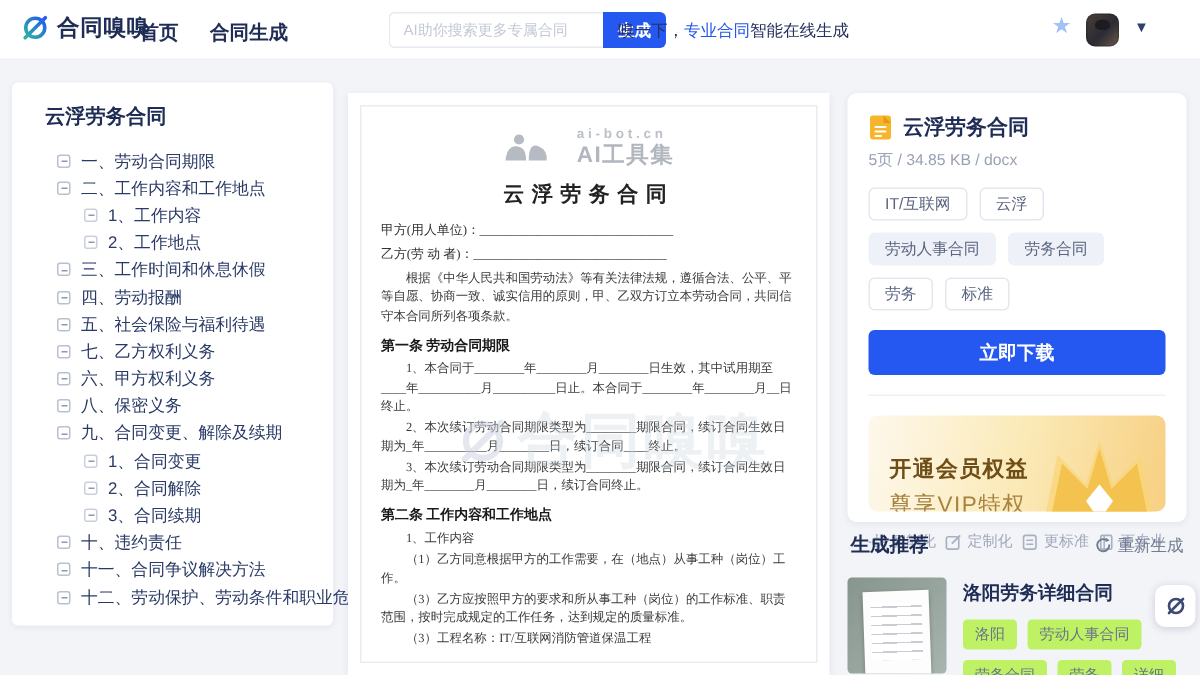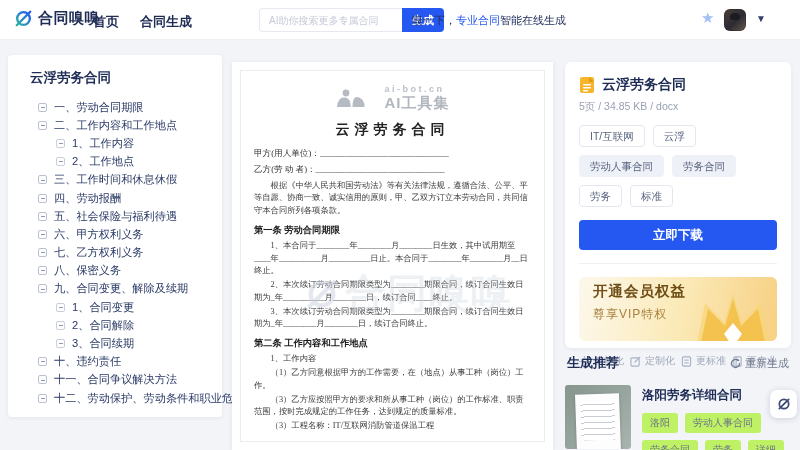--- a/index.html
+++ b/index.html
@@ -68,24 +68,24 @@
   .info-head { display:flex; align-items:center; gap:7px; }
   .info-title { font-size:14px; font-weight:800; color:#1f2d56; }
   .meta { font-size:10.5px; color:#98a0b3; margin:6px 0 11px; }
   .tags { display:flex; flex-wrap:wrap; gap:8px; margin-bottom:13px; }
   .tag { height:22px; line-height:20px; padding:0 10px; border:1px solid #e4e7ef; border-radius:4px;
     font-size:10.5px; color:#5a6480; background:#fff; cursor:pointer; }
   .tag.filled { background:#eef1f7; border-color:#eef1f7; }
   .btn-dl { display:block; width:100%; height:30px; background:#2558f0; color:#fff; border:none;
     border-radius:4px; font-size:12.5px; font-weight:700; cursor:pointer; margin:0 0 13px; font-family:inherit; }
   .divider { height:1px; background:#eef0f5; margin-bottom:13px; }
-  .vip { position:relative; height:64px; border-radius:6px; overflow:hidden; padding:5px 14px; cursor:pointer;
+  .vip { position:relative; height:64px; border-radius:6px; overflow:hidden; padding:26px 14px; cursor:pointer;
     background:linear-gradient(100deg,#fdf8ec 0%,#fbeab8 50%,#f7d083 100%); }
   .vip-title { font-size:14.5px; font-weight:800; color:#6f4d16; letter-spacing:1px; }
-  .vip-sub { font-size:12px; color:#a8823f; margin-top:5px; letter-spacing:1px; }
+  .vip-sub { font-size:15px; color:#a8823f; margin-top:5px; letter-spacing:1px; }
   .vip svg { position:absolute; right:2px; bottom:-10px; }
   .features { display:flex; justify-content:space-between; margin-top:13px; }
   .feat { display:flex; align-items:center; gap:4px; font-size:10px; color:#a0a8ba; }
 
   
   .rec { position:absolute; left:565px; top:354px; width:226px; }
   .rec-head { display:flex; justify-content:space-between; padding:0 2px;gap:20px; }
   .rec-title { font-size:13px; font-weight:800; color:#1f2d56; }
   .refresh { display:flex; align-items:center; gap:4px; font-size:11px; color:#707a90; cursor:pointer; }
   .rec-item { display:flex; gap:11px; margin-top:13px; cursor:pointer; }
@@ -164,25 +164,25 @@
       <li class="lvl1">
         <span class="sq"></span>
         <span>四、劳动报酬</span>
       </li>
       <li class="lvl1">
         <span class="sq"></span>
         <span>五、社会保险与福利待遇</span>
       </li>
       <li class="lvl1">
         <span class="sq"></span>
+        <span>七、乙方权利义务</span>
+      </li>
+      <li class="lvl1">
+        <span class="sq"></span>
         <span>六、甲方权利义务</span>
-      </li>
-      <li class="lvl1">
-        <span class="sq"></span>
-        <span>七、乙方权利义务</span>
       </li>
       <li class="lvl1">
         <span class="sq"></span>
         <span>八、保密义务</span>
       </li>
       <li class="lvl1">
         <span class="sq"></span>
         <span>九、合同变更、解除及续期</span>
       </li>
       <li class="lvl2">

